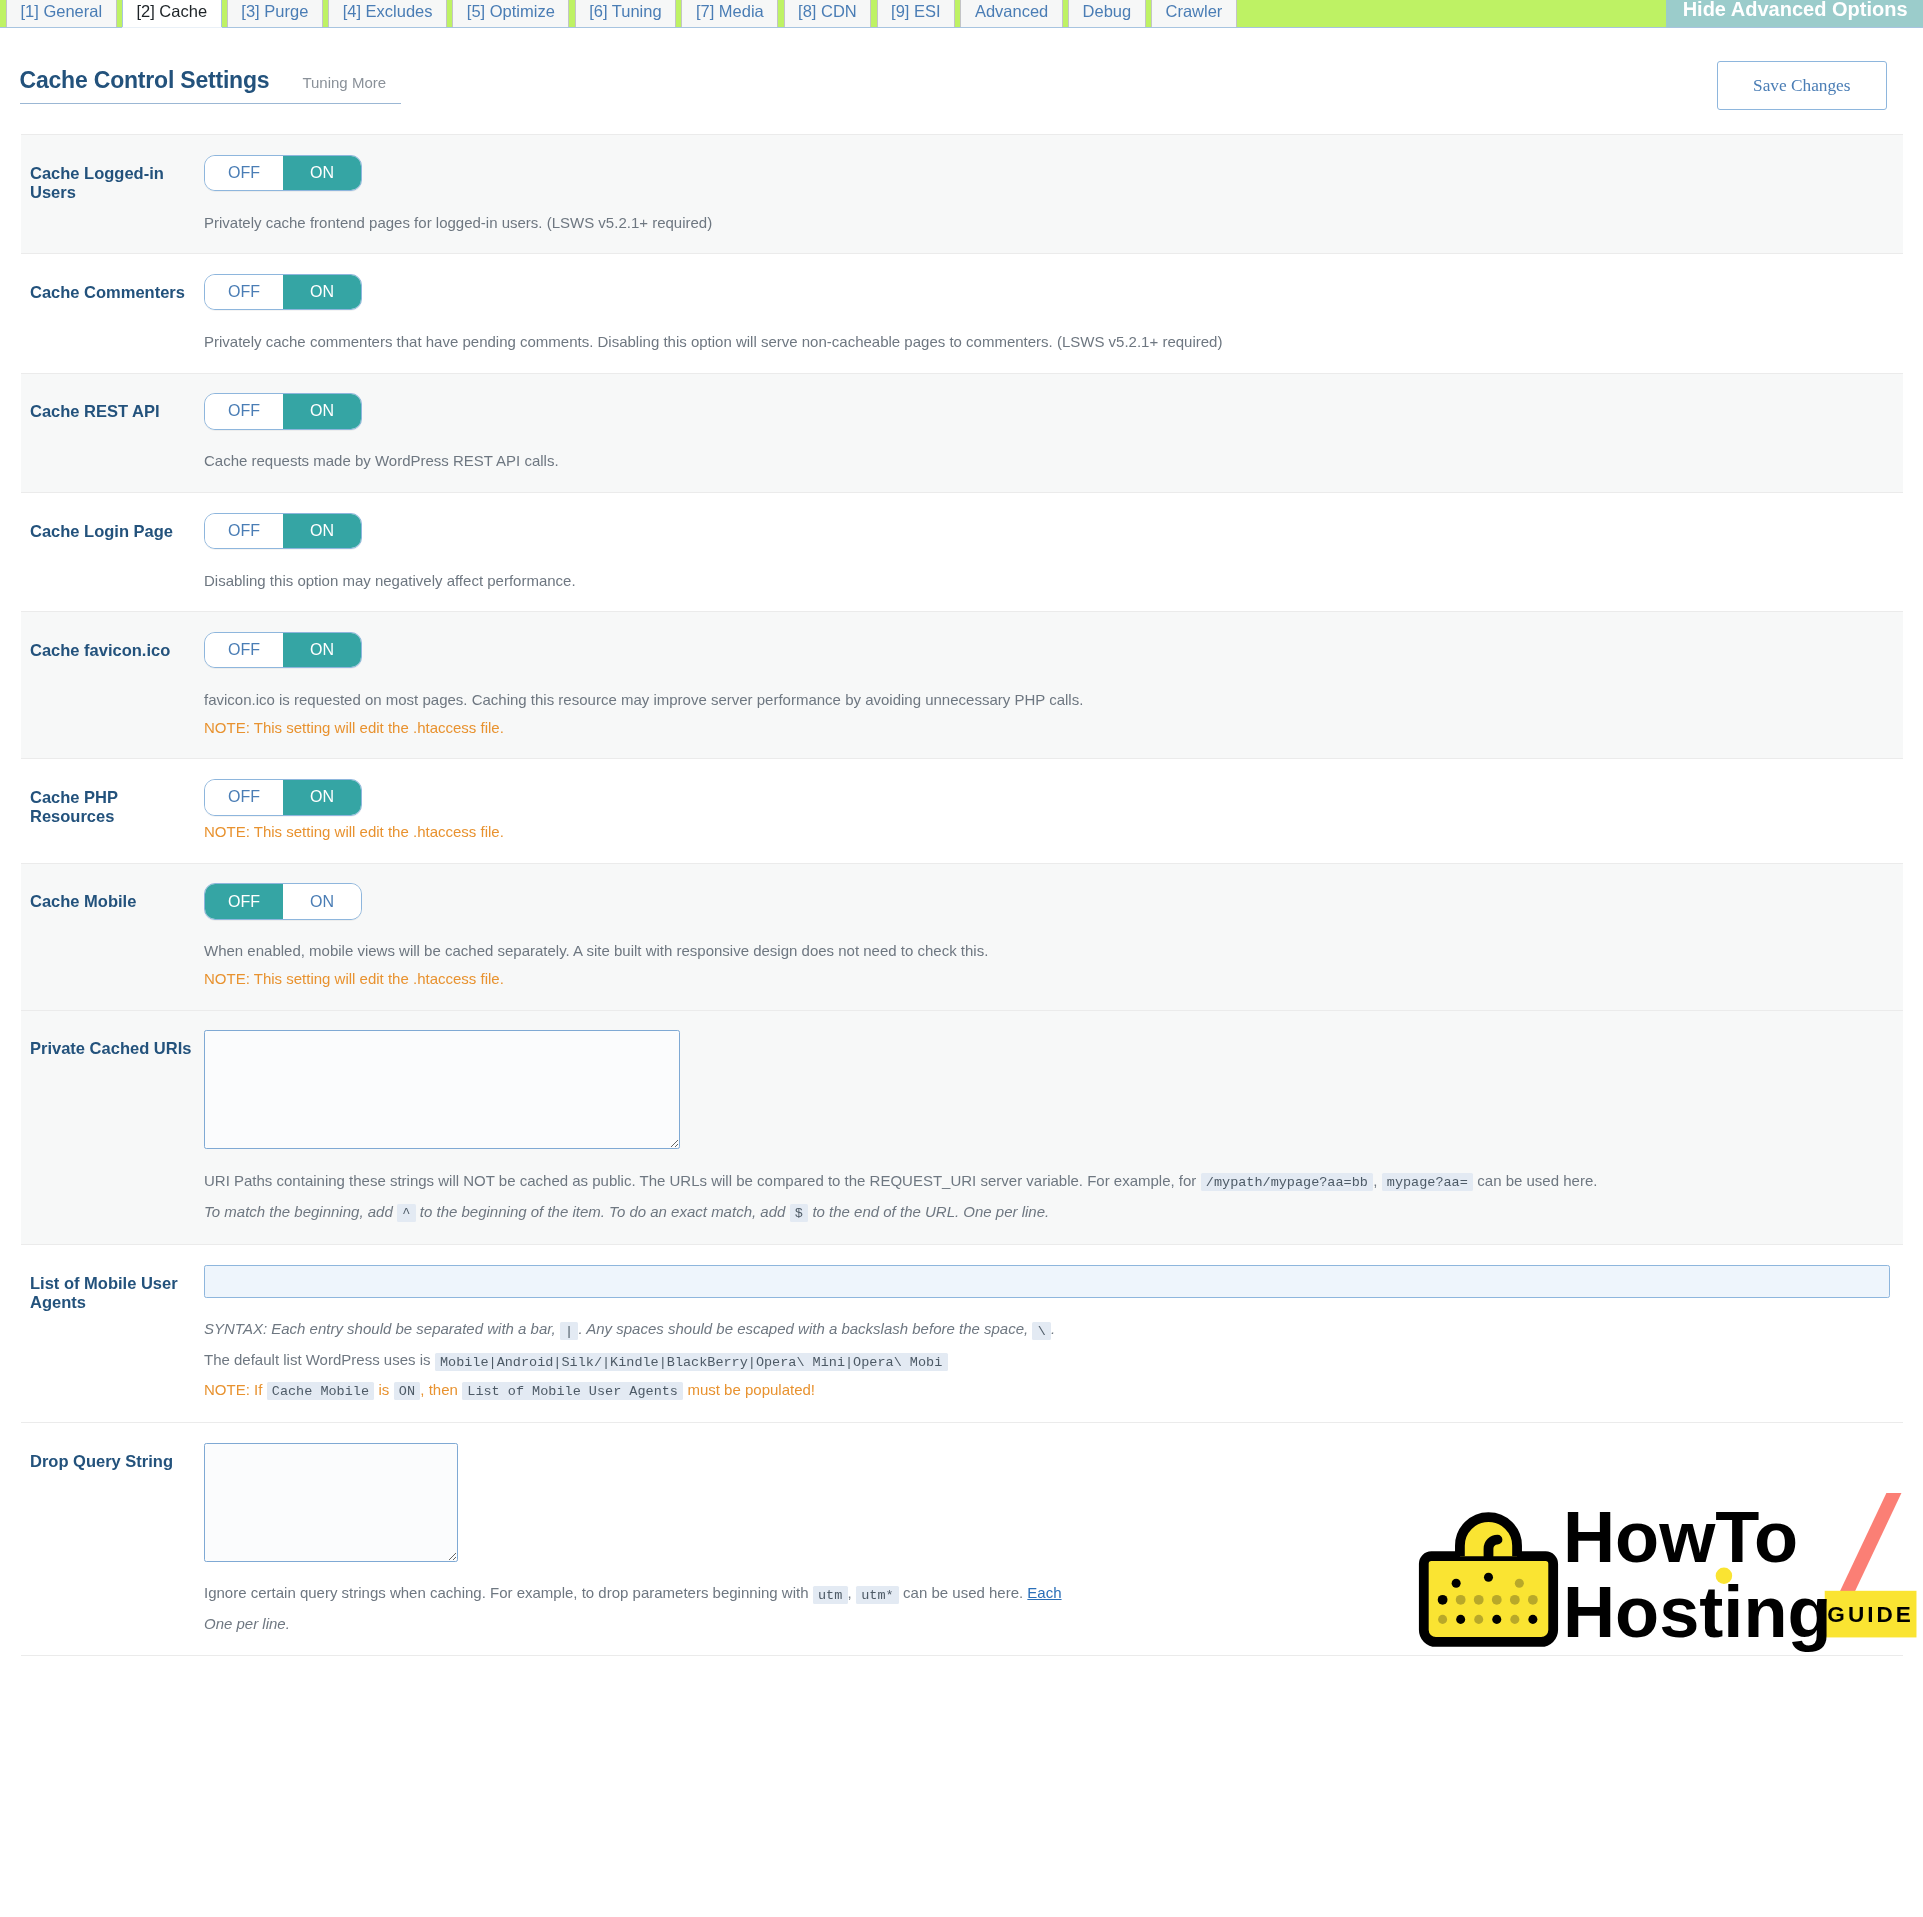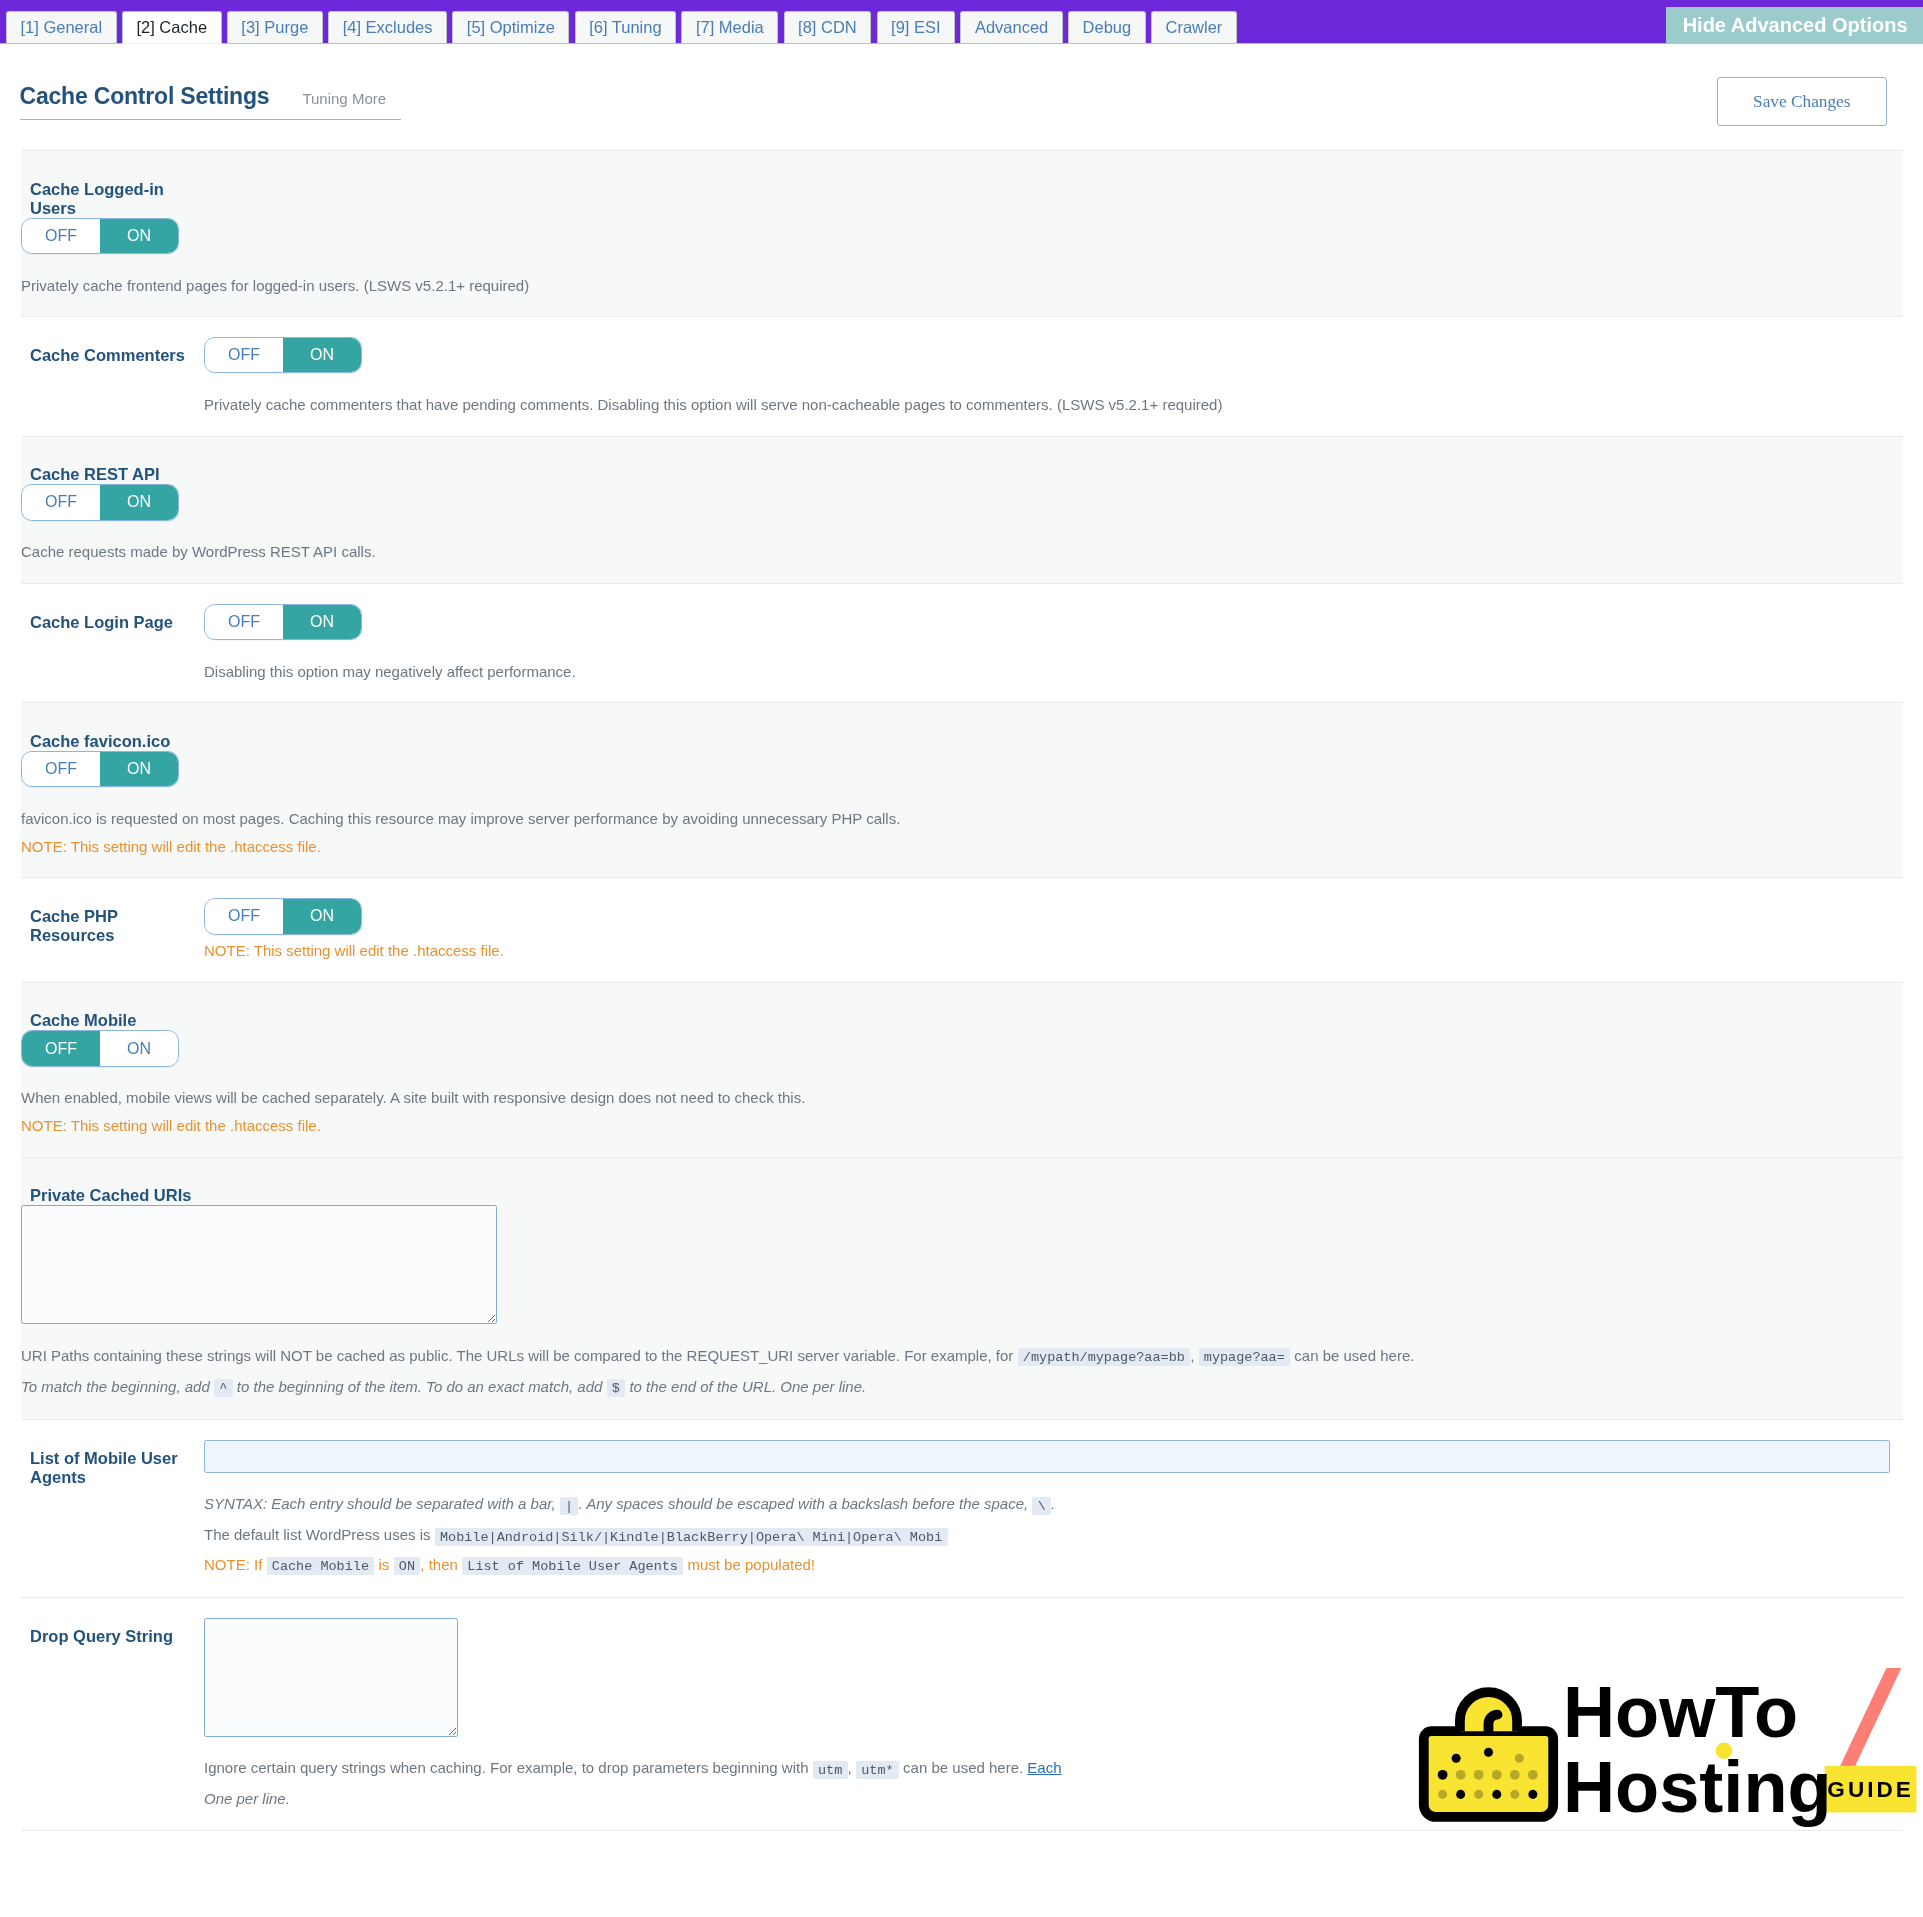--- a/index.html
+++ b/index.html
@@ -7,22 +7,22 @@
   body {
     width:1924px;
     background:#ffffff;
     font-family:"Liberation Sans", sans-serif;
     -webkit-font-smoothing:antialiased;
   }
 
   
   .tabbar{
     position:relative;
-    height:44px;
-    background:#6d28d9;
+    height:28px;
+    background:#bef264;
     border-bottom:0.8px solid #a7c4e0;
     padding-left:6px;
     display:flex;
     align-items:flex-end;
   }
   .tab{
     height:32px;
     line-height:30px;
     padding:0 13.5px;
     margin-right:5.3px;
@@ -107,21 +107,21 @@
     margin-top:24px;
     border-top:0.8px solid #ebebeb;
   }
   .row{
     display:flex;
     align-items:flex-start;
     padding:19.5px 0 19.5px 0;
     background:#ffffff;
     border-bottom:0.8px solid #ebebeb;
   }
-  .row.alt{ background:#f7f8f8;flex-direction:column; }
+  .row.alt{ background:#f7f8f8; }
   .row-label{
     width:183px;
     min-width:183px;
     padding-left:9px;
     padding-top:9px;
     font-size:16.5px;
     font-weight:bold;
     color:#23527c;
   }
   .row-body{ flex:1 1 auto; padding-right:15px;}

